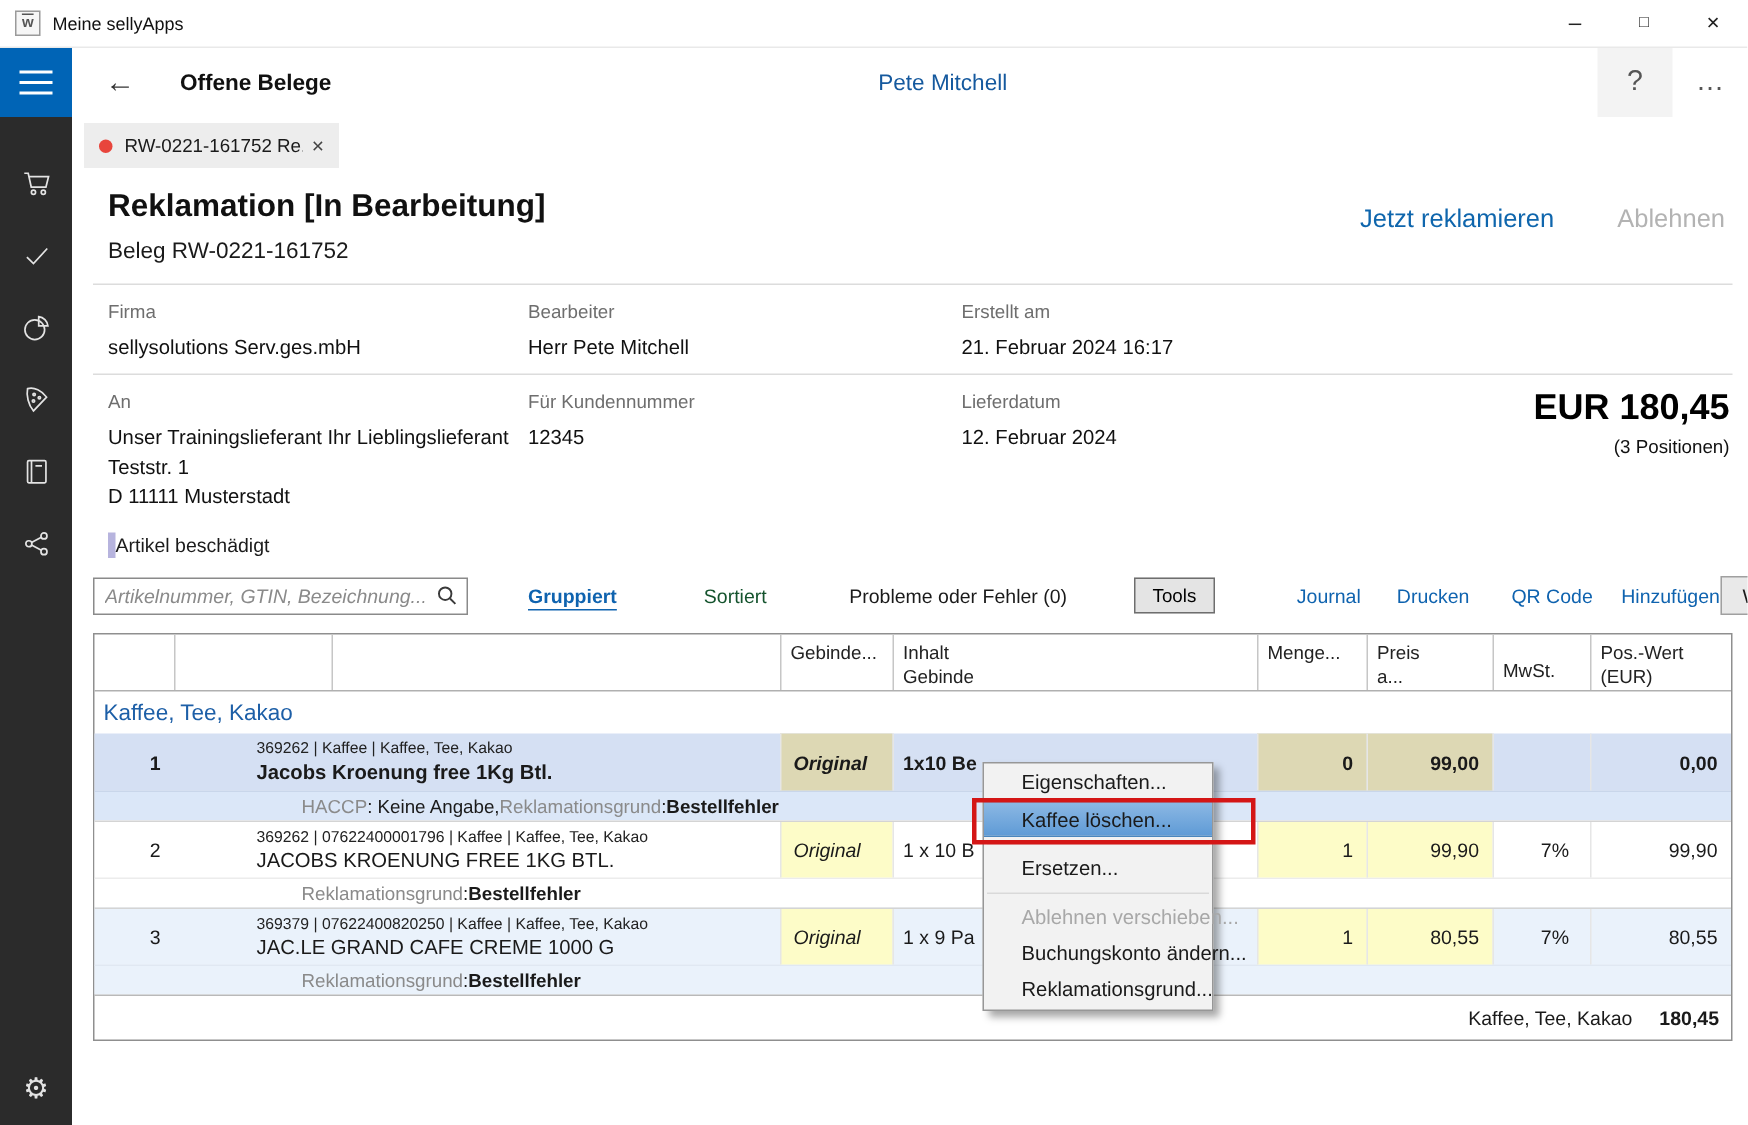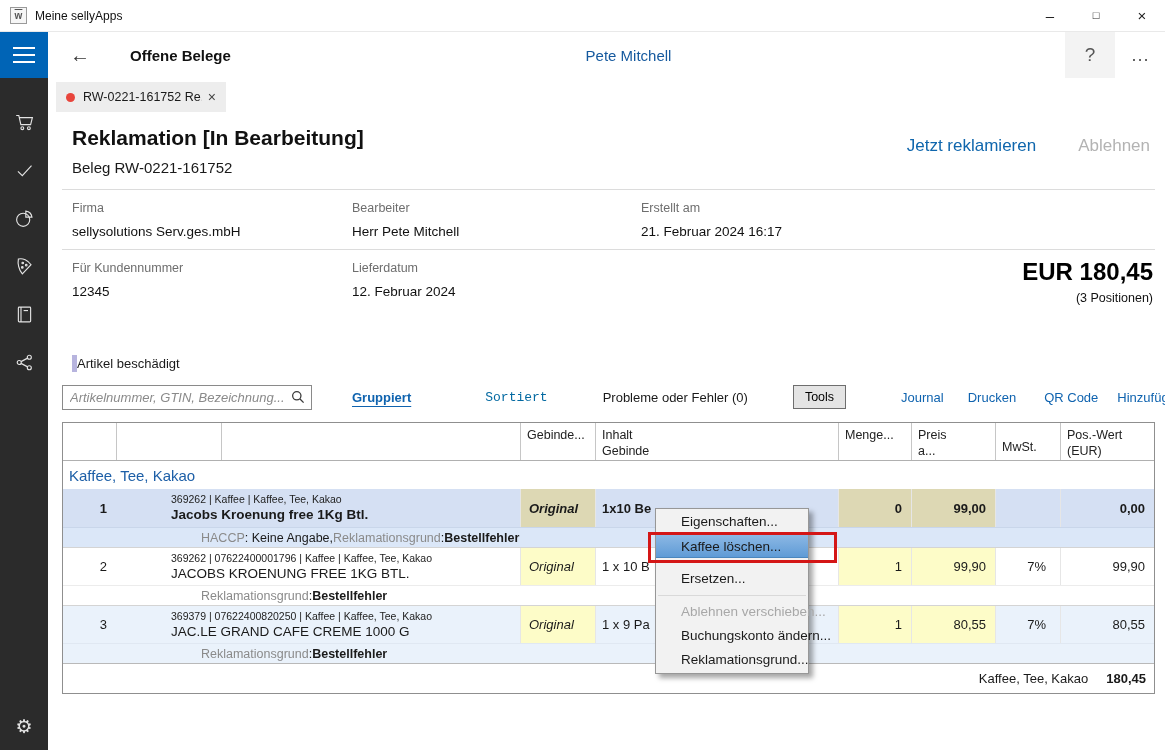--- a/index.html
+++ b/index.html
@@ -14,21 +14,21 @@
   .win-btn { width:46px; height:32px; display:flex; align-items:center; justify-content:center; font-size:13px; color:#222; cursor:default; }
   .win-btn.min { font-size:15px; }
   .win-btn.max { font-size:11px; padding-bottom:2px; }
   .win-btn.close { font-size:15px; }
 
   
   .appheader { position:absolute; left:0; top:32px; width:1165px; height:46px; background:#fff; display:flex; align-items:center; }
   .hamburger { width:48px; height:46px; background:#0064b6; display:flex; flex-direction:column; align-items:center; justify-content:center; gap:5px; cursor:pointer; }
   .hamburger span { display:block; width:22px; height:2px; background:#fff; }
   .back-btn { margin-left:22px; font-size:20px; color:#333; line-height:1; cursor:pointer; }
-  .hdr-title { margin-left:40px; font-size:15px; font-weight:bold; color:#111; }
+  .hdr-title { margin-left:30px; font-size:15px; font-weight:bold; color:#111; }
   .hdr-user { position:absolute; left:calc(50% + 46px); transform:translateX(-50%); font-size:15px; color:#15599e; cursor:pointer; }
   .hdr-right { margin-left:auto; display:flex; height:46px; }
   .hdr-btn { width:50px; height:46px; display:flex; align-items:center; justify-content:center; font-size:19px; color:#555; cursor:pointer; }
   .hdr-btn.help { background:#f3f3f3; font-weight:300; }
 
   
   .sidebar { position:absolute; left:0; top:78px; width:48px; height:672px; background:#2b2b2b; }
   .side-ic { position:absolute; left:0; width:48px; height:40px; display:flex; align-items:center; justify-content:center; cursor:pointer; }
   .side-ic svg { stroke:#e3e3e3; fill:none; stroke-width:1.3; }
   .gear-glyph { font-size:19px; color:#e3e3e3; line-height:1; }
@@ -63,21 +63,21 @@
   .note-text { font-size:13px; color:#1a1a1a; }
 
   .toolbar { margin:10px 10px 0 14px; height:26px; display:flex; align-items:center; }
   .searchwrap { position:relative; width:250px; height:25px; }
   .searchwrap input { width:250px; height:25px; border:1px solid #8a8a8a; padding:0 28px 0 7px; font-size:13px; font-style:italic; color:#333; font-family:inherit; outline:none; }
   .searchwrap input::placeholder { color:#8a8a8a; font-style:italic; }
   .search-ic { position:absolute; right:6px; top:4px; cursor:pointer; }
   .tb-link { font-size:13px; cursor:pointer; white-space:nowrap; }
   .blue { color:#0f63af; }
   .tb-grouped { margin-left:40px; text-decoration:underline; text-underline-offset:4px; font-weight:bold;text-align:right;}
-  .tb-sorted { margin-left:74px; color:#0369a1;font-family:Liberation Mono, monospace; }
+  .tb-sorted { margin-left:58px; color:#14532d; }
   .tb-problems { margin-left:55px; color:#1a1a1a; }
   .tb-toolsbtn { margin-left:45px; height:24px; padding:0 11px; background:#e4e4e4; border:1px solid #6e6e6e; font-size:12.5px; font-family:inherit; cursor:pointer; }
   .tb-journal { margin-left:55px; }
   .tb-print { margin-left:24px; }
   .tb-qr { margin-left:28px; }
   .tb-add { margin-left:19px; }
   .tb-more { margin-left:auto; width:92px; height:26px; background:#e9e9e9; border:1px solid #a0a0a0; font-size:13px; font-family:inherit; display:flex; align-items:center; justify-content:space-between; padding:0 9px 0 14px; cursor:pointer; }
 
   
   .table { margin:12px 10px 0 14px; width:1093px; border:1px solid #8f8f8f; background:#fff; }
@@ -228,20 +228,26 @@
       <div class="f-value">Herr Pete Mitchell</div>
     </div>
     <div>
       <div class="f-label">Erstellt am</div>
       <div class="f-value">21. Februar 2024 16:17</div>
     </div>
   </div>
 
   <div class="inforow inforow2">
     <div>
+      <div class="f-label">An</div>
+      <div class="f-value">Unser Trainingslieferant Ihr Lieblingslieferant
+Teststr. 1
+D 11111 Musterstadt</div>
+    </div>
+    <div>
       <div class="f-label">Für Kundennummer</div>
       <div class="f-value">12345</div>
     </div>
     <div>
       <div class="f-label">Lieferdatum</div>
       <div class="f-value">12. Februar 2024</div>
     </div>
     <div class="total-box">
       <div class="total-amount">EUR 180,45</div>
       <div class="total-pos">(3 Positionen)</div>

